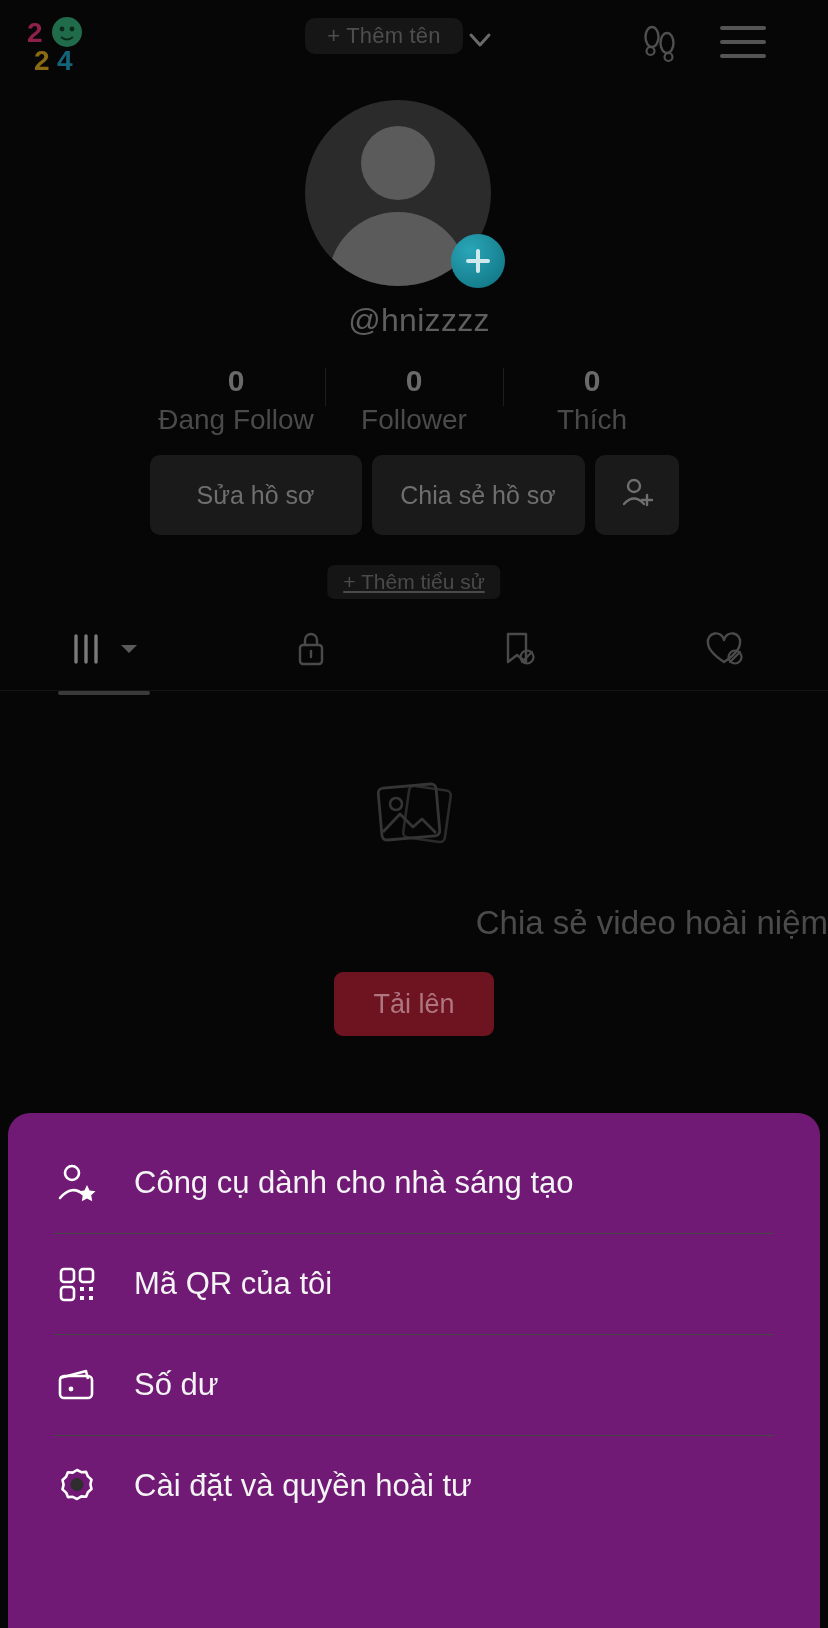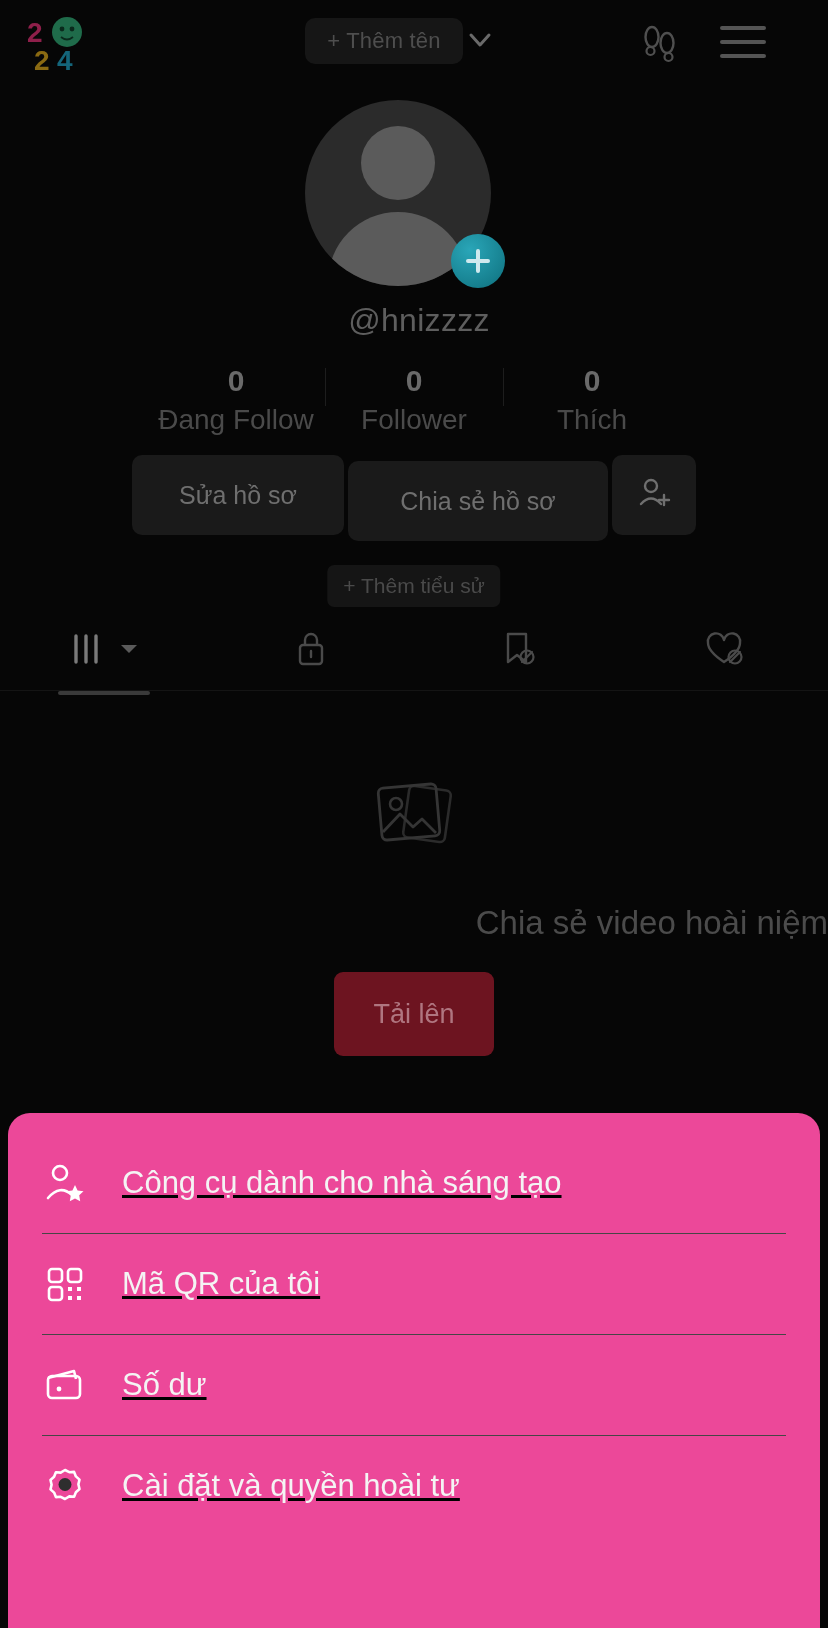--- a/index.html
+++ b/index.html
@@ -15,21 +15,21 @@
   #profile-layer { position:absolute; inset:0; }
 
   
   .topbar {
     position:absolute; top:0; left:0; right:0; height:82px;
     display:flex; align-items:center;
   }
   .logo2024 { position:absolute; left:26px; top:12px; width:58px; height:62px; }
   .name-chip {
     position:absolute; left:305px; top:18px;
-    width:158px; height:46px; border-radius:10px;
+    width:158px; height:36px; border-radius:10px;
     background:#161616;
     display:flex; align-items:center; justify-content:center;
     color:#4e4e4e; font-size:22px; letter-spacing:.2px;
   }
   .chev-down { position:absolute; left:468px; top:30px; width:24px; height:20px; }
   .footprints { position:absolute; left:637px; top:20px; width:44px; height:44px; }
   .hamburger { position:absolute; left:720px; top:26px; width:46px; height:32px;
                display:flex; flex-direction:column; justify-content:space-between; }
   .hamburger span { display:block; height:4px; border-radius:2px; background:#545454; }
 
@@ -65,61 +65,60 @@
            display:flex; align-items:flex-start; justify-content:center; }
   .stat { width:178px; text-align:center; position:relative; }
   .stat .num { font-size:30px; font-weight:bold; color:#6a6a6a; line-height:38px; }
   .stat .lbl { font-size:28px; color:#4a4a4a; margin-top:4px; }
   .stat + .stat::before {
     content:""; position:absolute; left:0; top:6px; width:1px; height:38px; background:#1d1d1d;
   }
 
   
   .actions { position:absolute; top:455px; left:0; right:0;
-             display:flex; justify-content:center; gap:4px; }
+             display:flex; justify-content:center; gap:10px; }
   .btn-dark {
     height:80px; border-radius:10px; background:#1a1a1a;
     display:flex; align-items:center; justify-content:center;
     color:#6f6f6f; font-size:25px;
   }
   .btn-edit  { width:212px; }
-  .btn-share { width:260px;margin-top:6px; }
+  .btn-share { width:213px; }
   .btn-addfriend { width:84px; }
 
   .bio-chip {
     position:absolute; top:565px; left:50%; transform:translateX(-50%);
-    height:42px; padding:0 16px; border-radius:7px; background:#151515;
-    display:flex; align-items:center; color:#4a4a4a; font-size:21px;
+    height:34px; padding:0 16px; border-radius:7px; background:#151515;
+    display:flex; align-items:center; color:#4a4a4a; font-size:21px;text-decoration:underline;
   }
 
   
   .tabs { position:absolute; top:615px; left:0; right:0; height:72px; display:flex; }
   .tab { flex:1; display:flex; align-items:center; justify-content:center; gap:10px; position:relative; }
   .tab-underline {
     position:absolute; bottom:-8px; left:50%; transform:translateX(-50%);
     width:92px; height:4px; background:#3a3a3a; border-radius:2px;
   }
   .tabs-divider { position:absolute; top:690px; left:0; right:0; height:1px; background:#141414; }
 
   
   .empty { position:absolute; top:770px; left:0; right:0; text-align:right; }
   .empty-icon { display:flex; justify-content:center; margin-bottom:44px; }
   .empty-text { font-size:33px; color:#4b4b4b; }
   .upload-btn {
-    margin:30px auto 0; width:160px; height:84px; border-radius:9px;
+    margin:30px auto 0; width:160px; height:64px; border-radius:9px;
     background:#6d1420; display:flex; align-items:center; justify-content:center;
     color:#b07680; font-size:27px;
   }
 
   
   #sheet {
     position:absolute; left:8px; right:8px; top:1113px; bottom:0;
-    background:#ec4899; border-radius:22px 22px 0 0;
-    padding:0 34px;
-    text-decoration:underline;
+    background:#701a75; border-radius:22px 22px 0 0;
+    padding:0 46px;
   }
   .sheet-item {
     height:101px; display:flex; align-items:center; gap:34px;
     color:#f4f4f4; font-size:31px; position:relative;
   }
   .sheet-item + .sheet-item::before {
     content:""; position:absolute; top:0; left:0; right:0; height:1px; background:#464646;
   }
   .sheet-item .si-icon { width:46px; height:46px; flex:0 0 46px;
                          display:flex; align-items:center; justify-content:center; }

